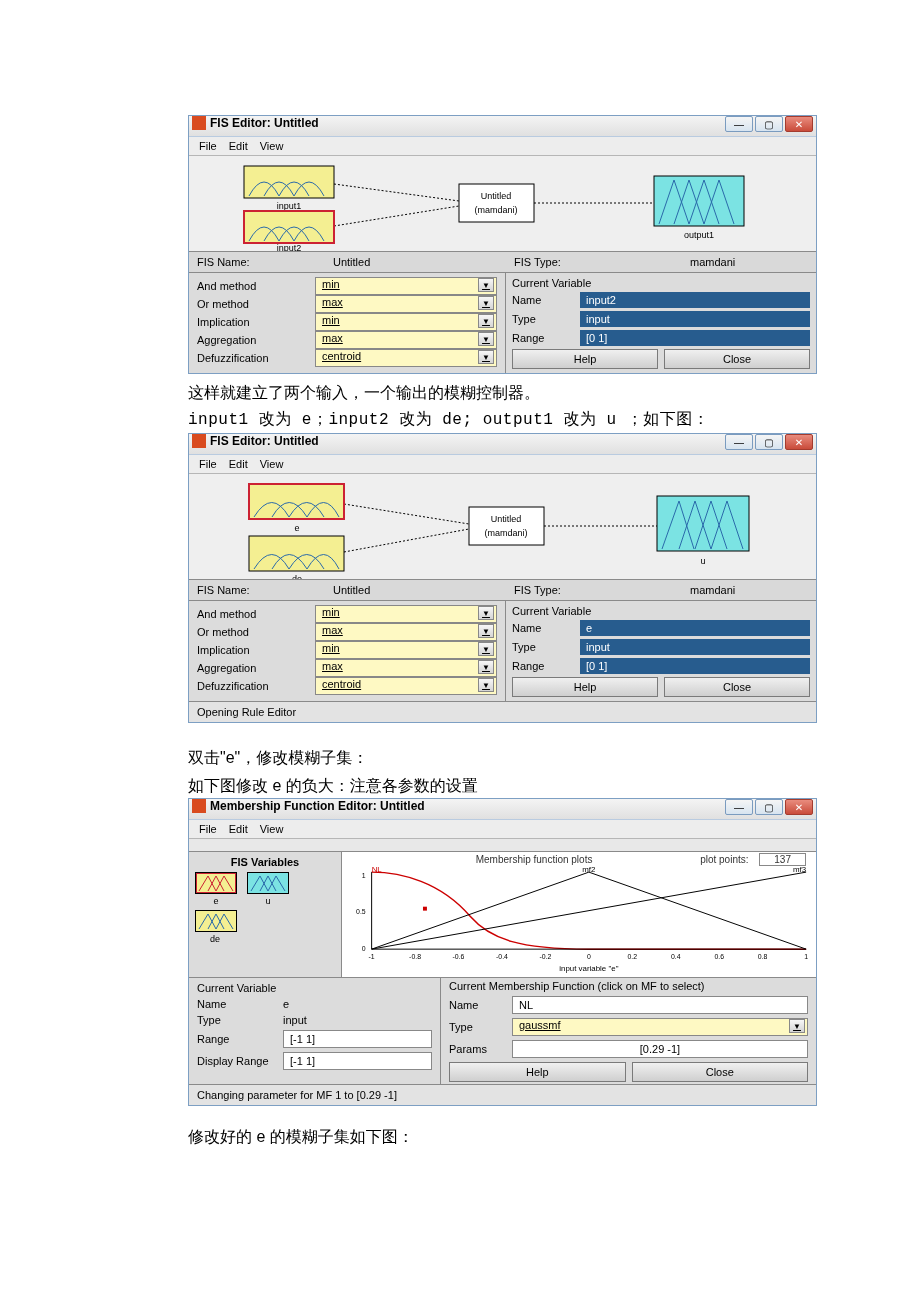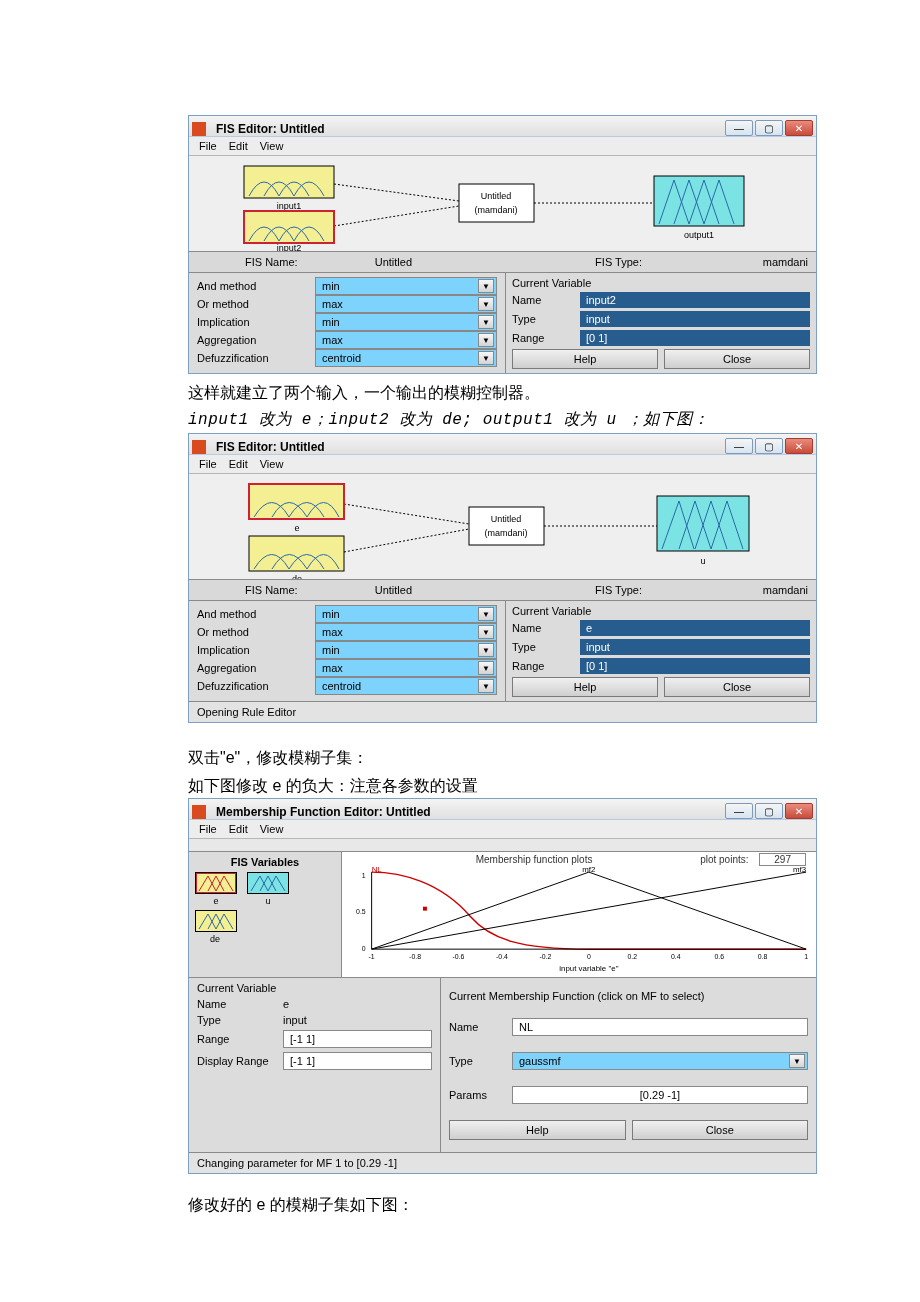--- a/index.html
+++ b/index.html
@@ -1,42 +1,42 @@
 <!DOCTYPE html>
 <html><head>
 <meta charset="utf-8">
 <style>
   body { background: #fff; font-family: "Microsoft YaHei", Arial, sans-serif; margin: 0; padding: 0; }
   .page { width: 920px; margin: 0 auto; padding-top: 115px; box-sizing: border-box; }
   .text-line { font-size: 16px; line-height: 1.6; margin: 2px 0 0 188px; }
-  .mono { font-family: "Courier New", monospace; letter-spacing: 0.5px; font-style: italic; }
+  .mono { font-family: "Courier New", monospace; letter-spacing: 0.5px; }
 
   .window { margin: 0 0 6px 188px; width: 627px; border: 1px solid #7d9fc3; background: #e8e8e8; position: relative; }
-  .titlebar { height: 20px; background: linear-gradient(#f4f4f4,#e0e0e0); border-bottom: 1px solid #b9cbe0; display: flex; align-items: flex-end; gap: 10px; font-size: 12px; color: #000; }
+  .titlebar { height: 20px; background: linear-gradient(#f4f4f4,#e0e0e0); border-bottom: 1px solid #b9cbe0; display: flex; align-items: flex-start; gap: 4px; font-size: 12px; color: #000; }
   .titlebar .icon { width: 14px; height: 14px; background: #d94b1f; margin-left: 3px; }
   .tb-title { flex: 1; font-weight: bold; }
   .winbtns { display: flex; height: 16px; margin-right: 3px; }
   .winbtn { width: 26px; height: 14px; border: 1px solid #7a9bbf; background: linear-gradient(#f5f5f5,#d7e4f0); margin-left: 2px; font-size: 10px; display:flex;align-items:center;justify-content:center; border-radius: 2px; }
   .winbtn.close { background: linear-gradient(#e98c7e,#c94b3a); border-color:#a43b2e; color:#fff; }
   .menubar { height: 18px; background: #ededed; border-bottom: 1px solid #b6b6b6; display: flex; align-items: center; gap: 12px; padding-left: 10px; font-size: 11px; }
 
   .canvas-area { height: 95px; background: #efefef; position: relative; }
   .canvas-area.tall { height: 105px; }
   .svg-canvas { position:absolute; inset:0; }
 
   .row-bar { display: flex; border-top: 1px solid #8a8a8a; background: #d9d9d9; font-size: 11px; }
   .row-bar > div { padding: 4px 8px; }
-  .row-bar .lbl { color: #000; margin-left: 48px; }
+  .row-bar .lbl { color: #000; }
   .row-bar .val { }
 
   .panel { display:flex; border-top:1px solid #8a8a8a; background:#dcdcdc; font-size:11px; }
   .panel-left { width: 300px; padding: 4px 8px; display:flex; flex-direction:column; gap: 0; }
   .panel-left .prow { display:flex; align-items:center; gap:8px; }
   .panel-left .plabel { width: 110px; }
-  .dropdown { flex:1; height:16px; background:#7dd3fc; border:1px solid #888; display:flex; align-items:center; justify-content:space-between; padding: 0 2px 0 6px; }
+  .dropdown { flex:1; height:16px; background:#fef9c3; border:1px solid #888; display:flex; justify-content:space-between; padding: 0 2px 0 6px; text-decoration: underline; }
   .dd-arrow { width:14px; height:12px; border:1px solid #888; background: linear-gradient(#f7f7f7,#d4d4d4); font-size:8px; display:flex; align-items:center; justify-content:center; }
 
   .panel-right { flex:1; border-left:1px solid #8a8a8a; padding:4px 6px; display:flex; flex-direction:column; gap:3px; }
   .panel-right .prow { display:flex; align-items:center; gap:8px; }
   .panel-right .plabel { width: 60px; }
   .blue-box { background:#275c8e; color:#fff; padding:1px 6px; flex:1; height:14px; display:flex; align-items:center; }
   .btn { flex:1; height:18px; border:1px solid #7a7a7a; background:linear-gradient(#f0f0f0,#cfcfcf); display:flex;align-items:center;justify-content:center; }
   .btn-row { display:flex; gap:6px; }
 
   .status-bar { border-top:1px solid #8a8a8a; background:#e3e3e3; font-size:11px; padding:4px 8px; }
@@ -46,21 +46,21 @@
   .mf-left { width:140px; border-right:1px solid #8a8a8a; padding:4px 6px; font-size:10px; background:#dcdcdc; }
   .mf-left .hdr { font-weight:bold; text-align:center; margin-bottom:4px; font-size:11px; }
   .mf-thumb { border:1px solid #000; display:inline-block; }
   .mf-right { flex:1; background:#fff; position:relative; }
   .mf-plot-title { position:absolute; top:2px; left:16px; right:0; font-size:10px; color:#333; display:flex; justify-content:space-between; padding: 0 10px; }
   .mf-lower { display:flex; border-top:1px solid #8a8a8a; background:#dcdcdc; font-size:11px; }
   .cv-left { width: 235px; border-right:1px solid #8a8a8a; padding:4px 8px; display:flex; flex-direction:column; gap:4px; }
   .cv-left .crow { display:flex; align-items:center; gap:6px; }
   .cv-left .clabel { width:80px; }
   .white-box { background:#fff; border:1px solid #888; padding:1px 6px; flex:1; height:14px; display:flex; align-items:center; }
-  .cv-right { flex:1; padding:12px 8px; display:flex; flex-direction:column; gap:16px; }
+  .cv-right { flex:1; padding:2px 8px; display:flex; flex-direction:column; gap:4px; }
   .cv-right .crow { display:flex; align-items:center; gap:8px; }
   .cv-right .clabel { width:55px; }
 </style>
 </head>
 <body>
 
 <div class="page">
 
   <div class="window">
     <div class="titlebar">
@@ -312,21 +312,21 @@
               <path d="M3 18 L12 3 L20 18 M12 18 L20 3 L28 18 M20 18 L28 3 L37 18" fill="none" stroke="#2a6aaa"></path>
             </svg>
           <div style="font-size:9px; text-align:center; width:40px">de</div>
         </div>
       </div>
       <div class="mf-right">
         <div class="mf-plot-title">
           <span></span>
           <span>Membership function plots</span>
           <span><span>plot points:</span>
-            <span style="border:1px solid #888; background:#fff; padding:0 14px; margin-left:8px">297</span></span>
+            <span style="border:1px solid #888; background:#fff; padding:0 14px; margin-left:8px">137</span></span>
         </div>
         <svg viewBox="0 0 480 110" style="position:absolute; left:0; top:14px; width:100%; height:calc(100% - 14px)">
           <g transform="translate(30,5)">
             <rect x="0" y="0" width="440" height="78" fill="#fff"></rect>
             <text x="0" y="-0" font-size="8" fill="#c00">NL</text>
             <text x="220" y="-0" font-size="8" text-anchor="middle">mf2</text>
             <text x="440" y="-0" font-size="8" text-anchor="end">mf3</text>
 
             <path d="M0 0 C 30 0, 70 10, 100 45 C 120 68, 150 78, 220 78 L440 78" fill="none" stroke="#c00" stroke-width="1.5"></path>
             <rect x="52" y="35" width="4" height="4" fill="#c00"></rect>

